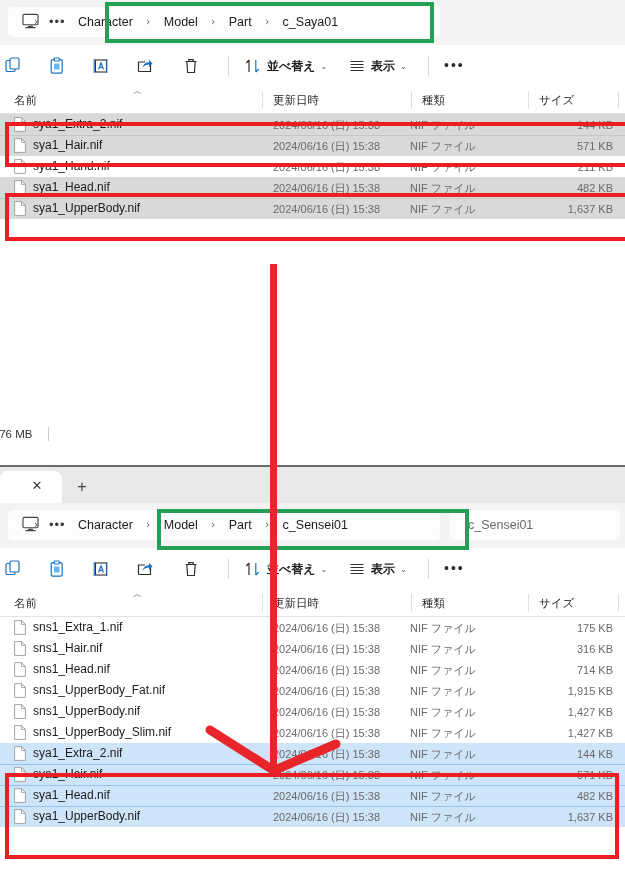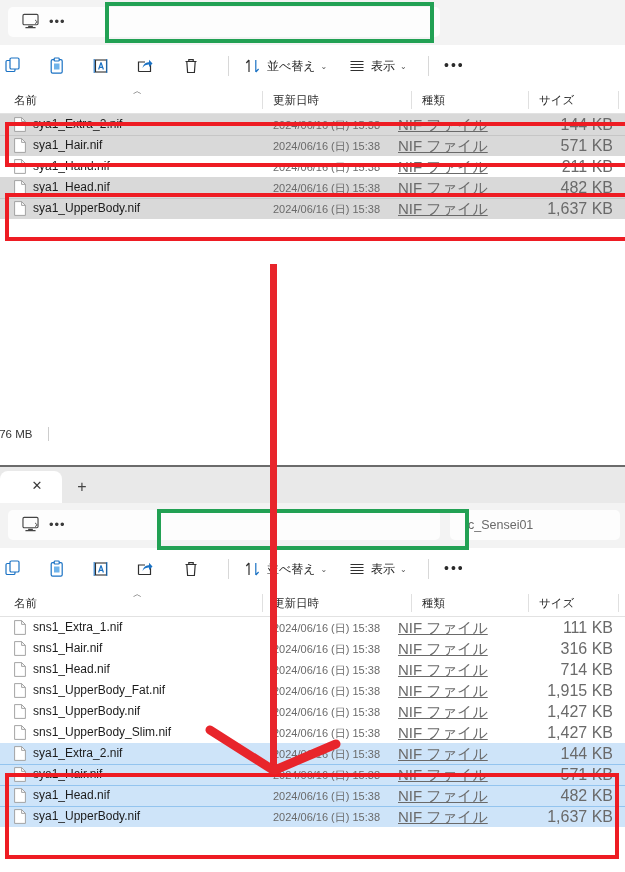--- a/index.html
+++ b/index.html
@@ -157,20 +157,21 @@
     display: flex;
     align-items: center;
     cursor: pointer;
   }
   .tb-ico { width: 18px; height: 18px; display: block; }
   .tb-label {
     font-size: 12px;
     color: #1b1b1b;
     margin-left: 5px;
     white-space: nowrap;
+    font-weight: bold;
   }
   .tb-caret {
     font-size: 8px;
     color: #555;
     margin-left: 5px;
     font-family: "DejaVu Sans", sans-serif;
   }
   .tb-sep {
     position: absolute;
     top: 11px;
@@ -252,33 +253,32 @@
     position: absolute;
     left: 273px;
     top: 4px;
     font-size: 11px;
     color: #6a6a6a;
     line-height: 14px;
     white-space: nowrap;
   }
   .c-type {
     position: absolute;
-    left: 398px;
+    left: 410px;
     top: 4px;
-    font-size: 15px;
+    font-size: 11px;
     color: #6a6a6a;
     line-height: 14px;
     white-space: nowrap;
-    text-decoration: underline;
   }
   .c-size {
     position: absolute;
     right: 12px;
     top: 4px;
-    font-size: 16px;
+    font-size: 11px;
     color: #6a6a6a;
     line-height: 14px;
     white-space: nowrap;
     text-align: right;
   }
 
   
   .statusbar {
     position: relative;
     background: #ffffff;
@@ -326,20 +326,29 @@
     <div class="addr-pill"></div>
 
     <svg class="monitor-icon" viewBox="0 0 18 17">
       <rect x="1" y="1.5" width="16" height="11" rx="1.3" fill="none" stroke="#444" stroke-width="1.2"></rect>
       <rect x="6.5" y="13.5" width="5" height="2" fill="#444"></rect>
       <rect x="3.5" y="15" width="11" height="1.3" rx="0.6" fill="#444"></rect>
     </svg>
     <div class="addr-chev" style="left:34px; top:15px;">›</div>
     <div class="addr-dots">•••</div>
 
+    <div class="crumbs">
+      <span class="crumb">Character</span>
+      <span class="crumb-sep">›</span>
+      <span class="crumb">Model</span>
+      <span class="crumb-sep">›</span>
+      <span class="crumb">Part</span>
+      <span class="crumb-sep">›</span>
+      <span class="crumb">c_Saya01</span>
+    </div>
 
   </div>
 
   <div class="toolbar">
     <div class="tb-btn" style="left:5px;">
       <svg class="tb-ico" viewBox="0 0 18 18">
         <rect x="1" y="3.5" width="9" height="11" rx="1.3" fill="none" stroke="#1b72c4" stroke-width="1.2"></rect>
         <rect x="5" y="1" width="9" height="11" rx="1.3" fill="#fff" stroke="#1b72c4" stroke-width="1.2"></rect>
       </svg>
     </div>
@@ -473,20 +482,29 @@
     <div class="addr-pill"></div>
 
     <svg class="monitor-icon" viewBox="0 0 18 17">
       <rect x="1" y="1.5" width="16" height="11" rx="1.3" fill="none" stroke="#444" stroke-width="1.2"></rect>
       <rect x="6.5" y="13.5" width="5" height="2" fill="#444"></rect>
       <rect x="3.5" y="15" width="11" height="1.3" rx="0.6" fill="#444"></rect>
     </svg>
     <div class="addr-chev" style="left:34px; top:15px;">›</div>
     <div class="addr-dots">•••</div>
 
+    <div class="crumbs">
+      <span class="crumb">Character</span>
+      <span class="crumb-sep">›</span>
+      <span class="crumb">Model</span>
+      <span class="crumb-sep">›</span>
+      <span class="crumb">Part</span>
+      <span class="crumb-sep">›</span>
+      <span class="crumb">c_Sensei01</span>
+    </div>
 
     <div class="search-pill" title="c_Sensei01の検索">c_Sensei01</div>
   </div>
 
   <div class="toolbar">
     <div class="tb-btn" style="left:5px;">
       <svg class="tb-ico" viewBox="0 0 18 18">
         <rect x="1" y="3.5" width="9" height="11" rx="1.3" fill="none" stroke="#1b72c4" stroke-width="1.2"></rect>
         <rect x="5" y="1" width="9" height="11" rx="1.3" fill="#fff" stroke="#1b72c4" stroke-width="1.2"></rect>
       </svg>
@@ -552,21 +570,21 @@
 
   <div class="filelist" id="filelist-bottom">
       <div class="row">
         <svg class="file-ico" viewBox="0 0 12 15">
           <path d="M0.6 0.6 H7.6 L11.4 4.4 V14.4 H0.6 Z" fill="#ffffff" stroke="#9a9a9a" stroke-width="0.9"></path>
           <path d="M7.6 0.6 V4.4 H11.4" fill="none" stroke="#9a9a9a" stroke-width="0.9"></path>
         </svg>
         <span class="c-name">sns1_Extra_1.nif</span>
         <span class="c-date">2024/06/16 (日) 15:38</span>
         <span class="c-type">NIF ファイル</span>
-        <span class="c-size">111 KB</span>
+        <span class="c-size">175 KB</span>
       </div>
       <div class="row">
         <svg class="file-ico" viewBox="0 0 12 15">
           <path d="M0.6 0.6 H7.6 L11.4 4.4 V14.4 H0.6 Z" fill="#ffffff" stroke="#9a9a9a" stroke-width="0.9"></path>
           <path d="M7.6 0.6 V4.4 H11.4" fill="none" stroke="#9a9a9a" stroke-width="0.9"></path>
         </svg>
         <span class="c-name">sns1_Hair.nif</span>
         <span class="c-date">2024/06/16 (日) 15:38</span>
         <span class="c-type">NIF ファイル</span>
         <span class="c-size">316 KB</span>

